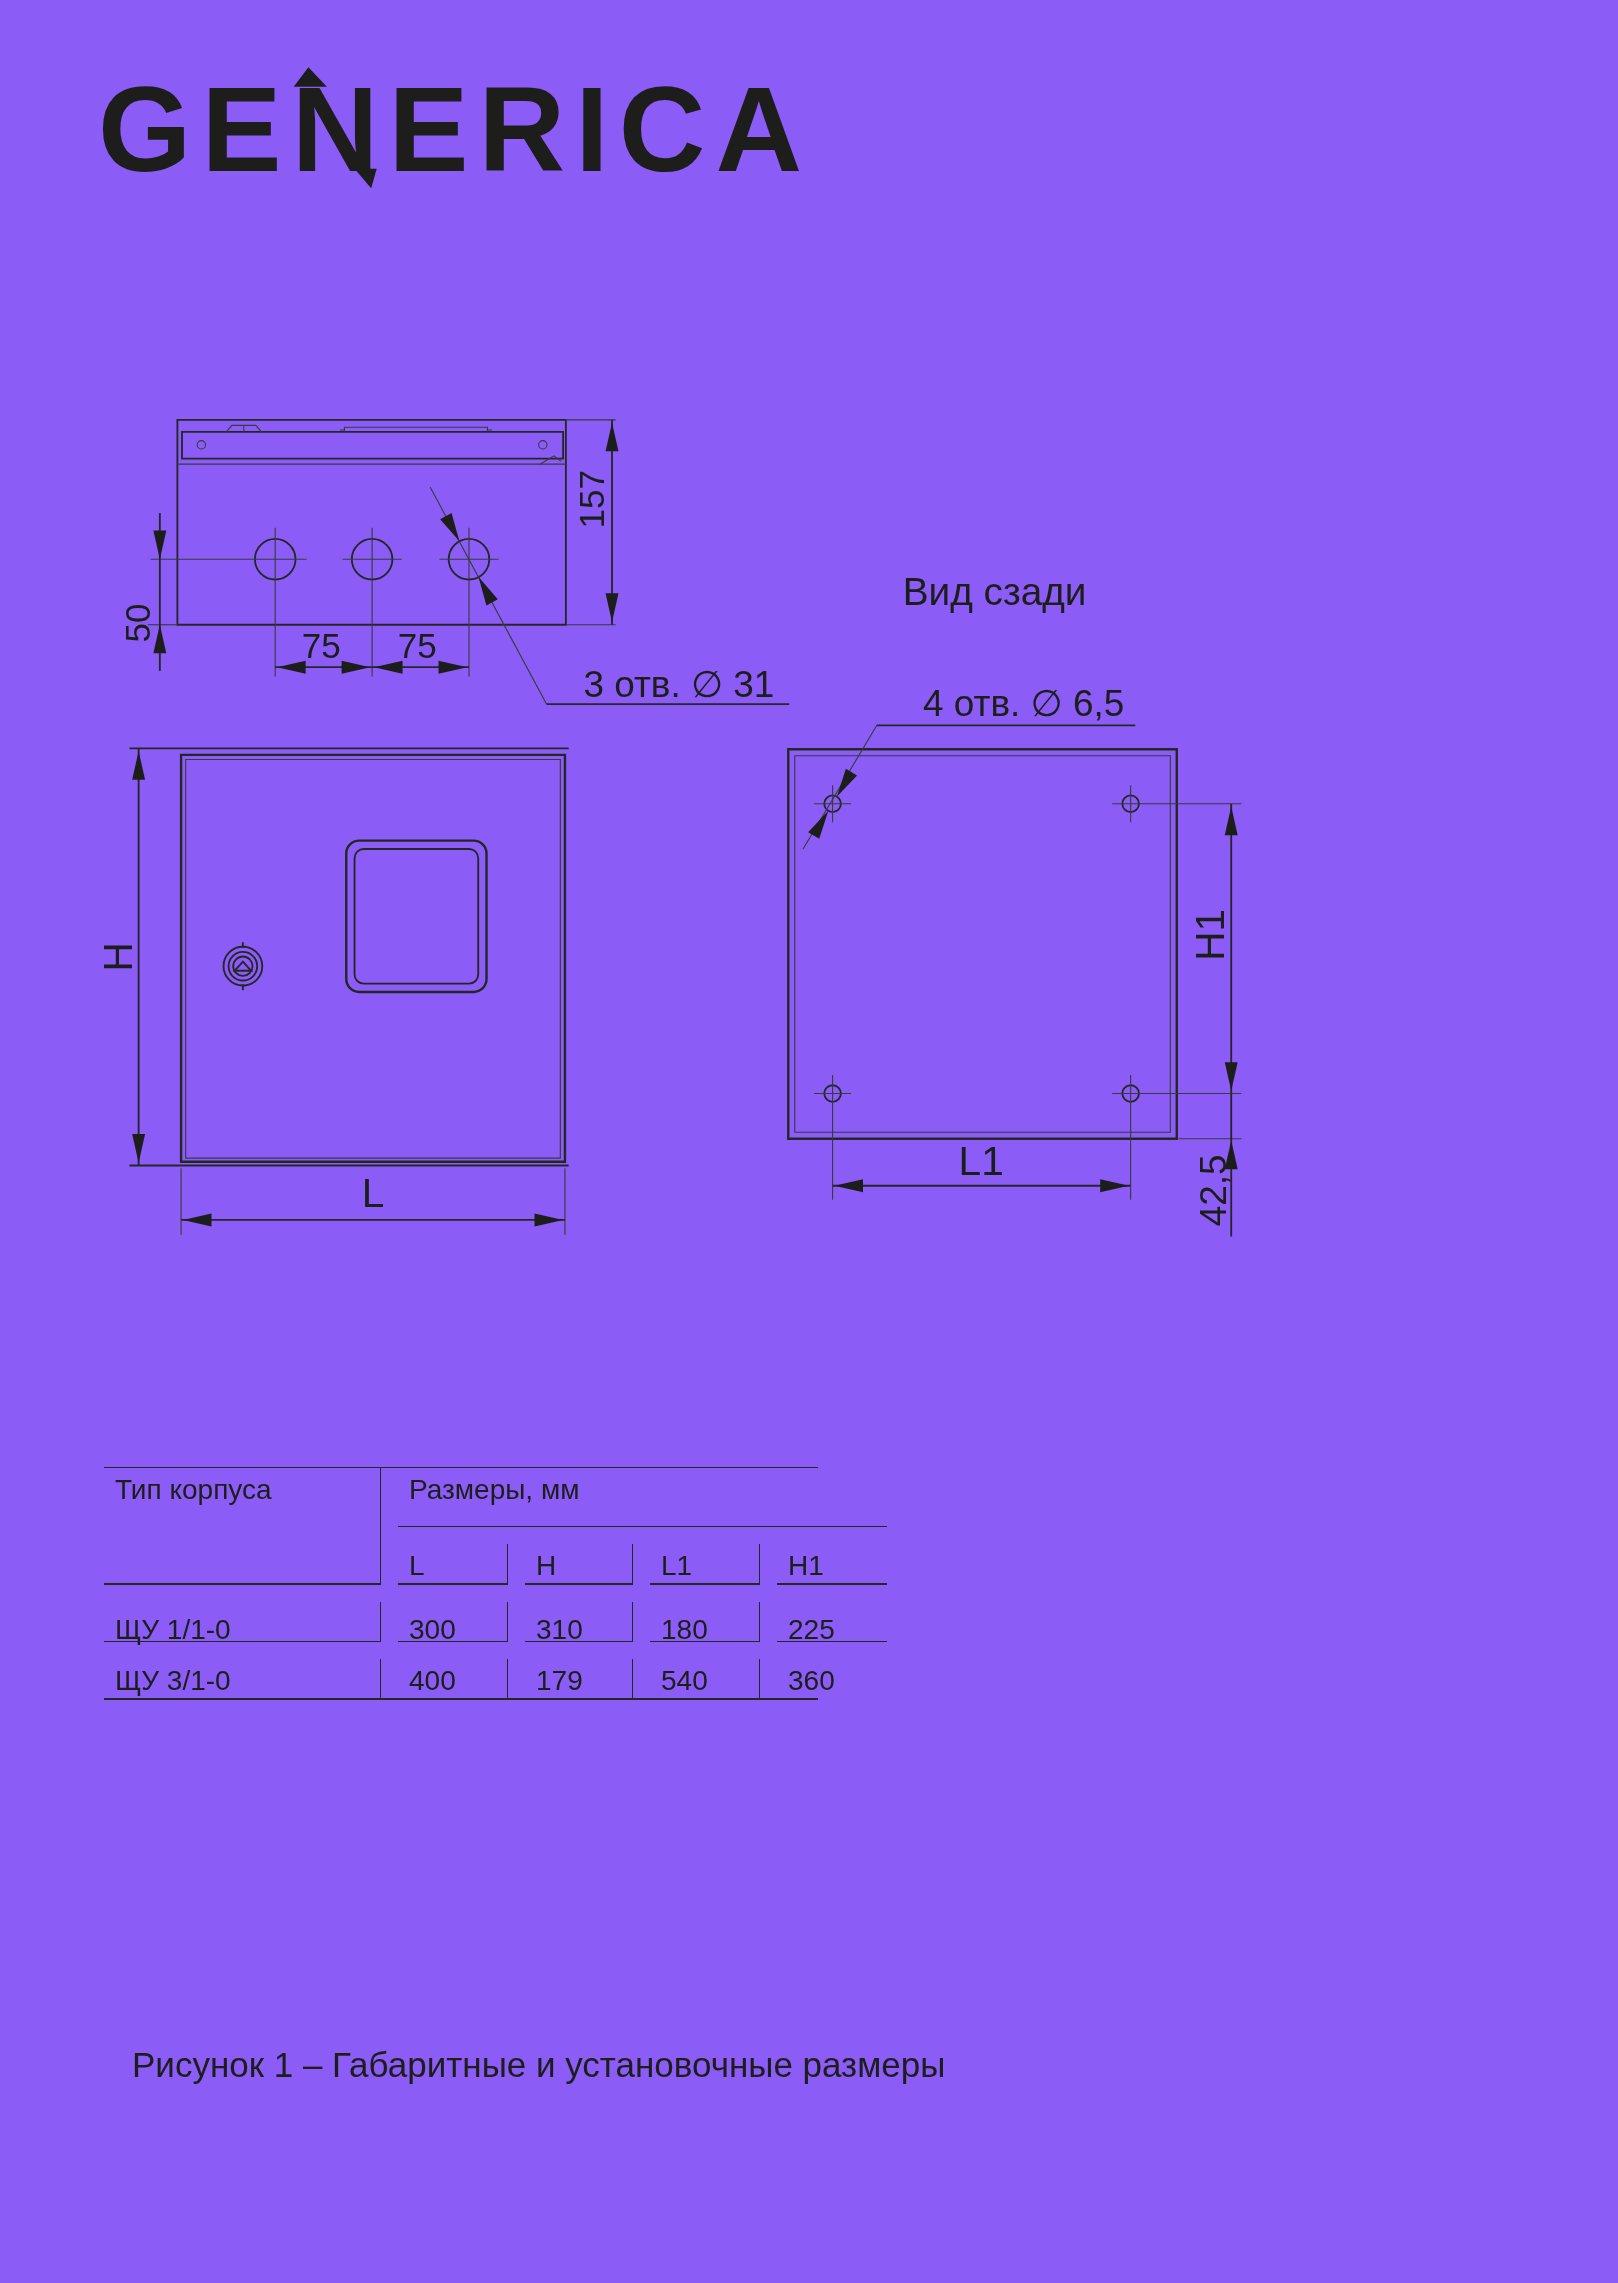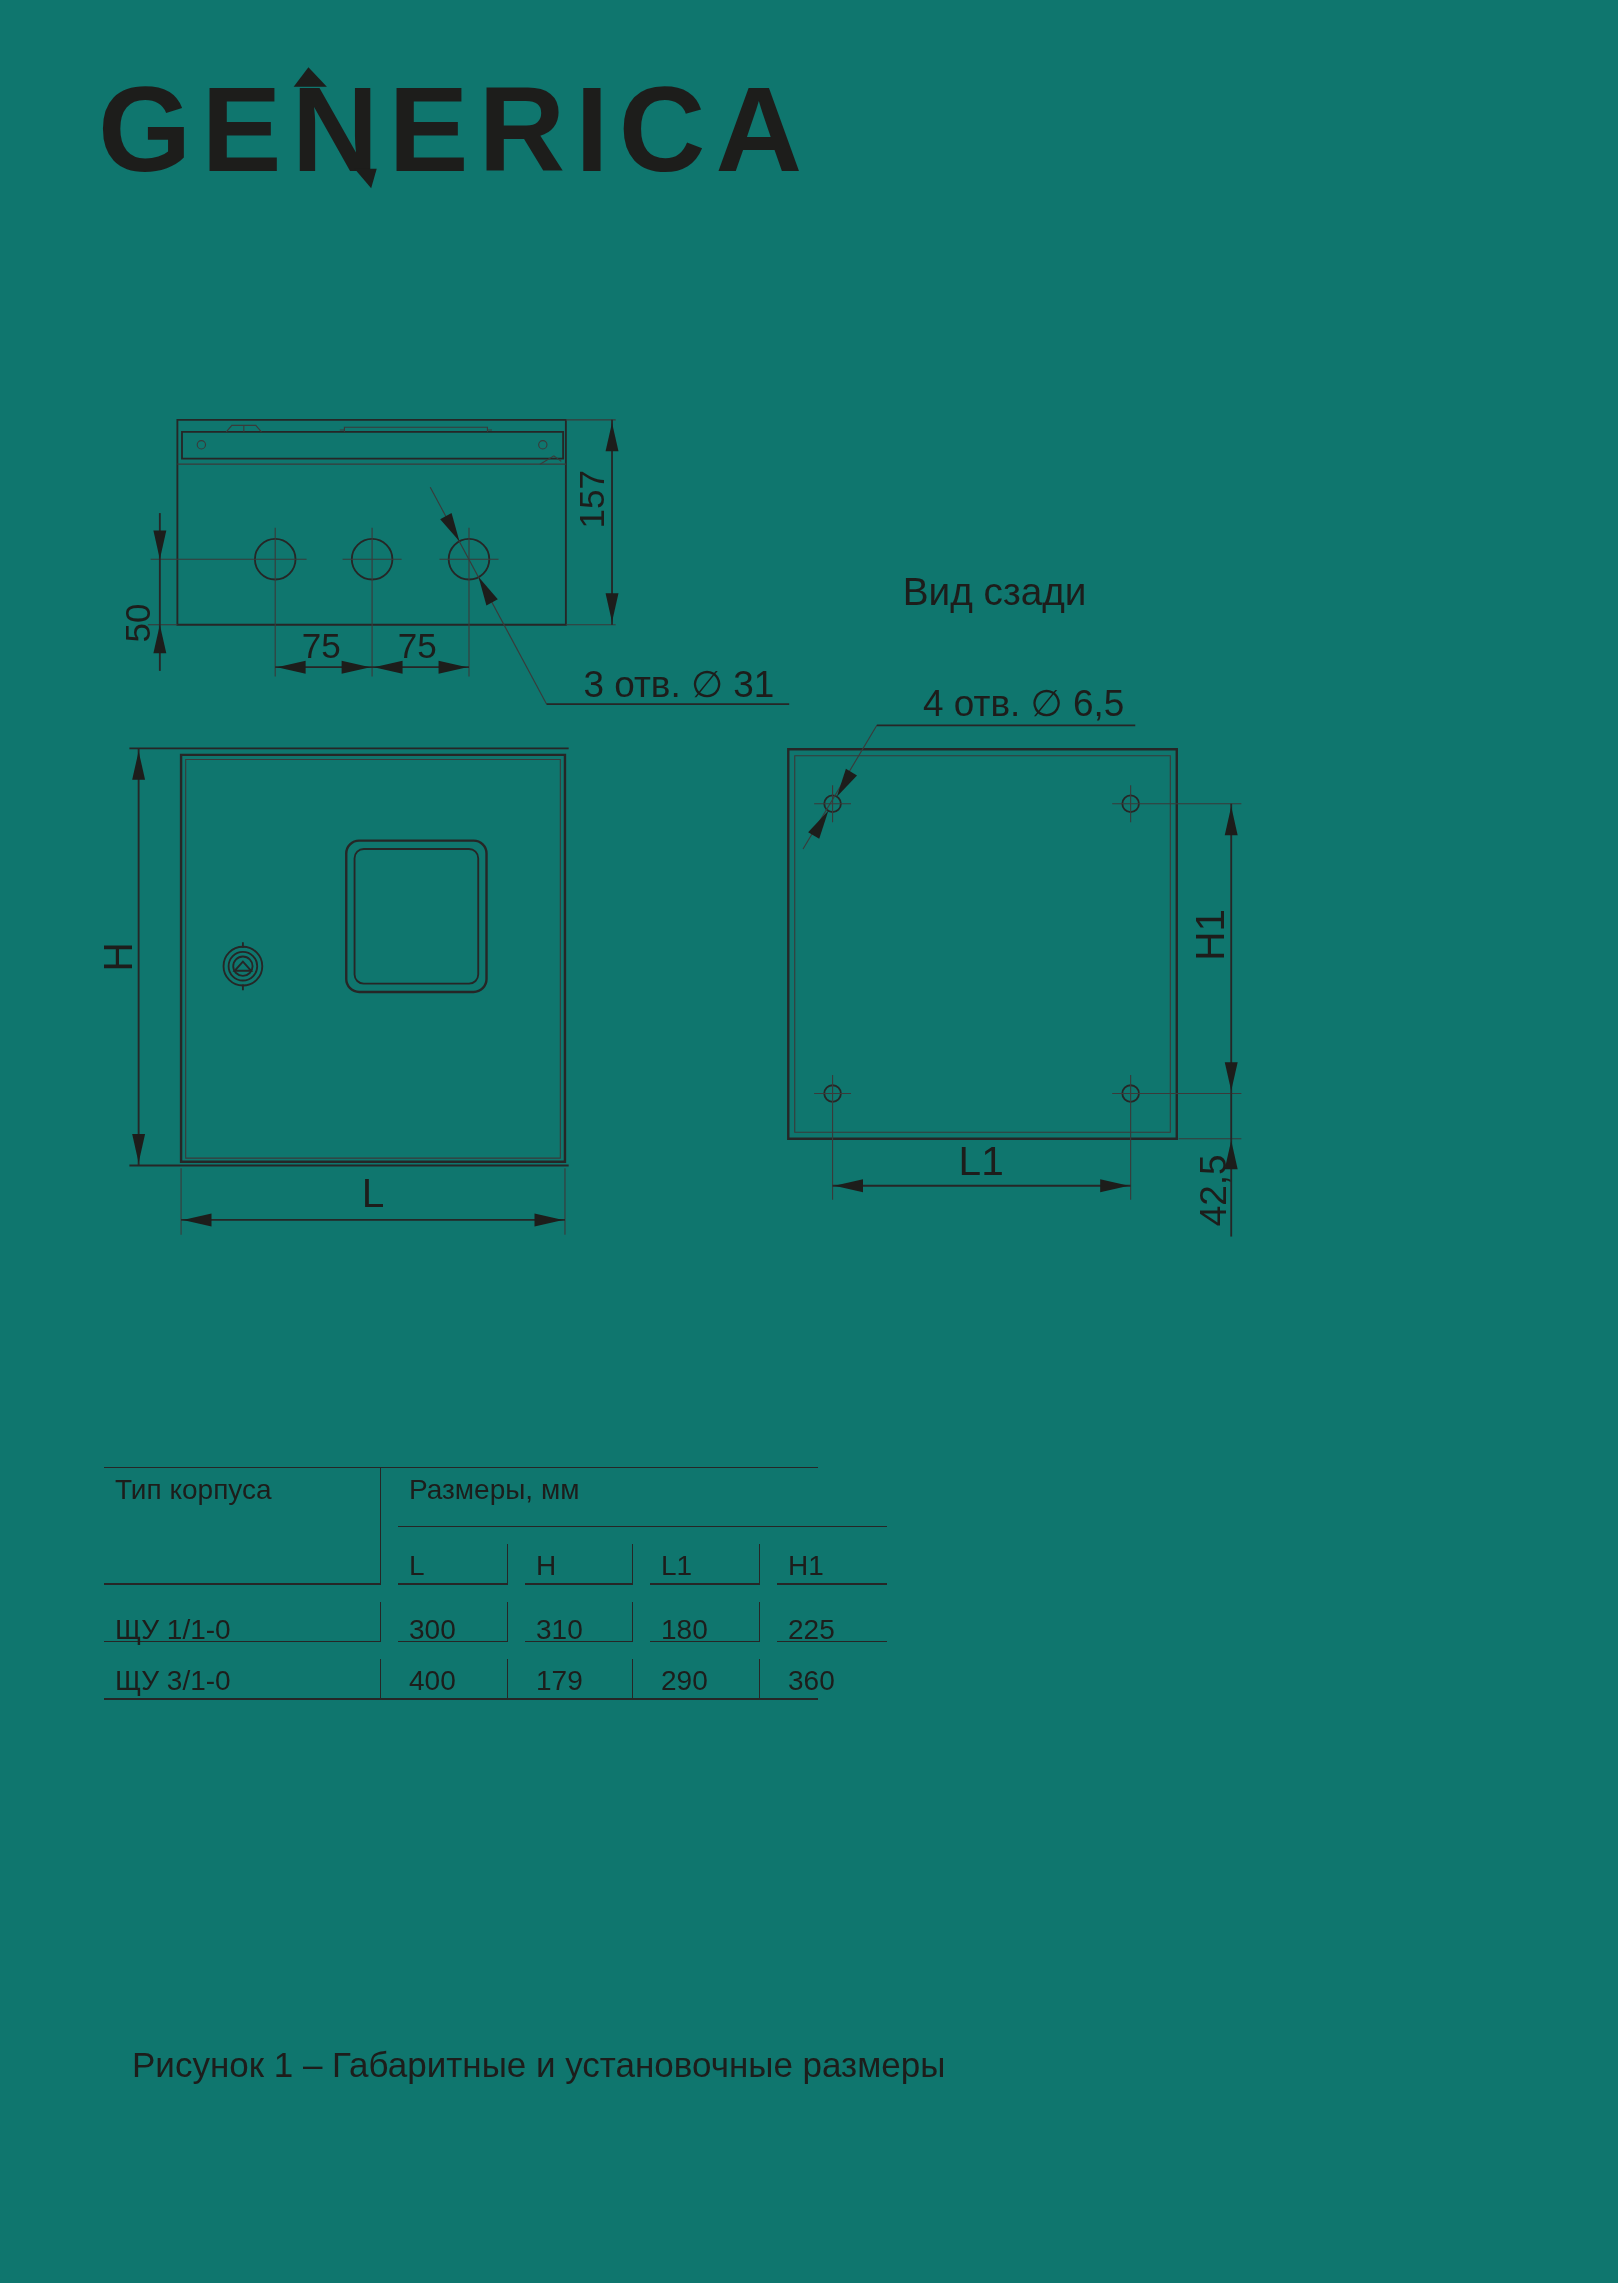--- a/index.html
+++ b/index.html
@@ -1,17 +1,17 @@
 <!DOCTYPE html>
 <html style="font-size:14.8px"><head>
 <meta charset="utf-8">
 <style>
   html,body{margin:0;padding:0;background:#ffffff;width:1619px;height:2283px;
     font-family:"Liberation Sans",sans-serif;color:#1d1d1b;}
-  .page{position:relative;width:1619px;height:2283px;background:#0f766e;overflow:hidden;}
+  .page{position:relative;width:1619px;height:2283px;background:#8b5cf6;overflow:hidden;}
   svg{position:absolute;left:0;top:0;}
   svg text{fill:#1d1d1b;font-family:"Liberation Sans","DejaVu Sans",sans-serif;}
   .ln{stroke:#262626;stroke-width:2;fill:none;}
   .ln-th{stroke:#262626;stroke-width:2.6;fill:none;}
   .ln-fine{stroke:#3a3a3a;stroke-width:1.2;fill:none;}
   .dimtxt{font-size:38px;}
   .dimltr{font-size:44px;}
   .lbltxt{font-size:40px;}
   .viewtitle{font-size:42px;}
   .logo-text{font-size:130px;font-weight:bold;letter-spacing:11px;fill:#1d1d1b;}
@@ -185,20 +185,20 @@
 
   <div class="r1 vsep" style="grid-column:1">ЩУ 1/1-0</div>
   <div class="r1 vsep" style="grid-column:2">300</div>
   <div class="r1 vsep" style="grid-column:3">310</div>
   <div class="r1 vsep" style="grid-column:4">180</div>
   <div class="r1" style="grid-column:5">225</div>
 
   <div class="r2 vsep" style="grid-column:1">ЩУ 3/1-0</div>
   <div class="r2 vsep" style="grid-column:2">400</div>
   <div class="r2 vsep" style="grid-column:3">179</div>
-  <div class="r2 vsep" style="grid-column:4">290</div>
+  <div class="r2 vsep" style="grid-column:4">540</div>
   <div class="r2" style="grid-column:5">360</div>
 </div>
 
 <div class="caption">Рисунок 1 – Габаритные и установочные размеры</div>
 
 </div>
 
 
 </body></html>

